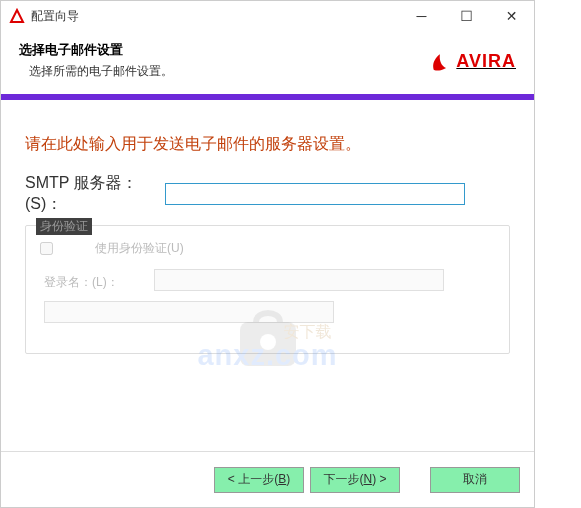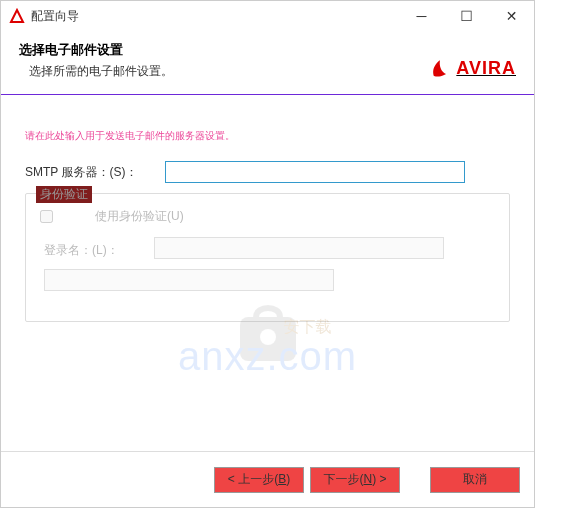--- a/index.html
+++ b/index.html
@@ -2,44 +2,44 @@
 <html><head>
 <meta charset="utf-8">
 <style>
 * { box-sizing: border-box; margin: 0; padding: 0; }
 body { font-family: "Microsoft YaHei", "Segoe UI", sans-serif; font-size: 12px; background: #fff; }
 .window { width: 535px; height: 508px; border: 1px solid #ccc; display: flex; flex-direction: column; position: relative; }
 .titlebar { height: 30px; display: flex; align-items: center; padding: 0 0 0 8px; background: #fff; }
 .titlebar-icon { width: 16px; height: 16px; margin-right: 6px; }
 .titlebar-text { flex: 1; font-size: 12px; color: #333; }
 .ctrl { width: 45px; height: 30px; display: flex; align-items: center; justify-content: center; font-size: 14px; color: #333; }
-.header { padding: 10px 18px 14px 18px; display: flex; align-items: flex-end; border-bottom: 1px solid #6d28d9; }
+.header { padding: 10px 18px 14px 18px; display: flex; align-items: center; border-bottom: 6px solid #6d28d9; }
 .header-left { flex: 1; }
 .header-title { font-size: 13px; font-weight: bold; color: #000; margin-bottom: 4px; }
 .header-sub { font-size: 12px; color: #333; margin-left: 10px; }
 .logo { display: flex; align-items: center; gap: 4px; margin-top: 2px; text-decoration: underline; }
 .logo-text { color: #d00; font-weight: bold; font-size: 18px; letter-spacing: 1px; }
 .content { flex: 1; padding: 34px 24px 10px 24px; position: relative; }
-.instruction { font-size: 10px; color: #ec4899; margin-bottom: 18px; }
+.instruction { font-size: 16px; color: #c2410c; margin-bottom: 18px; }
 .form-row { display: flex; align-items: center; margin-bottom: 10px; }
-.form-label { width: 140px; font-size: 12px; color: #333; }
+.form-label { width: 140px; font-size: 16px; color: #333; }
 .form-input { flex: 1; max-width: 300px; height: 22px; border: 1px solid #3399cc; padding: 2px 4px; font-size: 12px; outline: none; }
 .fieldset { border: 1px solid #ddd; border-radius: 2px; padding: 14px 14px 20px 14px; margin-top: 8px; position: relative; }
-.legend { position: absolute; top: -8px; left: 10px; background: #7f1d1d; padding: 0 4px; font-size: 12px; color: #999; }
+.legend { position: absolute; top: -8px; left: 10px; background: #404040; padding: 0 4px; font-size: 12px; color: #999; }
 .chk-row { display: flex; align-items: center; margin-bottom: 12px; }
 .chk { width: 13px; height: 13px; margin-right: 6px; }
 .chk-label { font-size: 12px; color: #bbb; margin-left: 36px; }
 .auth-row { display: flex; align-items: flex-end; margin-bottom: 10px; margin-left: 4px; }
 .auth-label { width: 110px; font-size: 12px; color: #bbb; }
 .auth-input { flex: 1; max-width: 290px; height: 22px; border: 1px solid #e0e0e0; background: #fafafa; padding: 2px 4px; }
 .watermark { position: absolute; top: 200px; left: 0; right: 0; display: flex; flex-direction: column; align-items: center; opacity: 0.15; pointer-events: none; }
 .wm-icon { width: 80px; height: 70px; }
-.wm-text { font-size: 40px; color: #3b82f6; letter-spacing: 1px; margin-top: -4px; }
+.wm-text { font-size: 29px; color: #3b82f6; letter-spacing: 1px; margin-top: -4px; font-weight: bold; }
 .footer { height: 56px; border-top: 1px solid #ddd; display: flex; align-items: center; justify-content: flex-end; padding: 0 14px; gap: 6px; }
-.btn { min-width: 90px; height: 26px; border: 1px solid #999; background: #ef4444; font-size: 12px; color: #333; padding: 0 10px; display: flex; align-items: center; justify-content: center; }
+.btn { min-width: 90px; height: 26px; border: 1px solid #999; background: #86efac; font-size: 12px; color: #333; padding: 0 10px; display: flex; align-items: center; justify-content: center; }
 .btn.gap { margin-left: 24px; }
 u { text-decoration: underline; }
 </style>
 </head>
 <body>
 
 <div class="window">
 
   <div class="titlebar">
     <span class="titlebar-icon">

